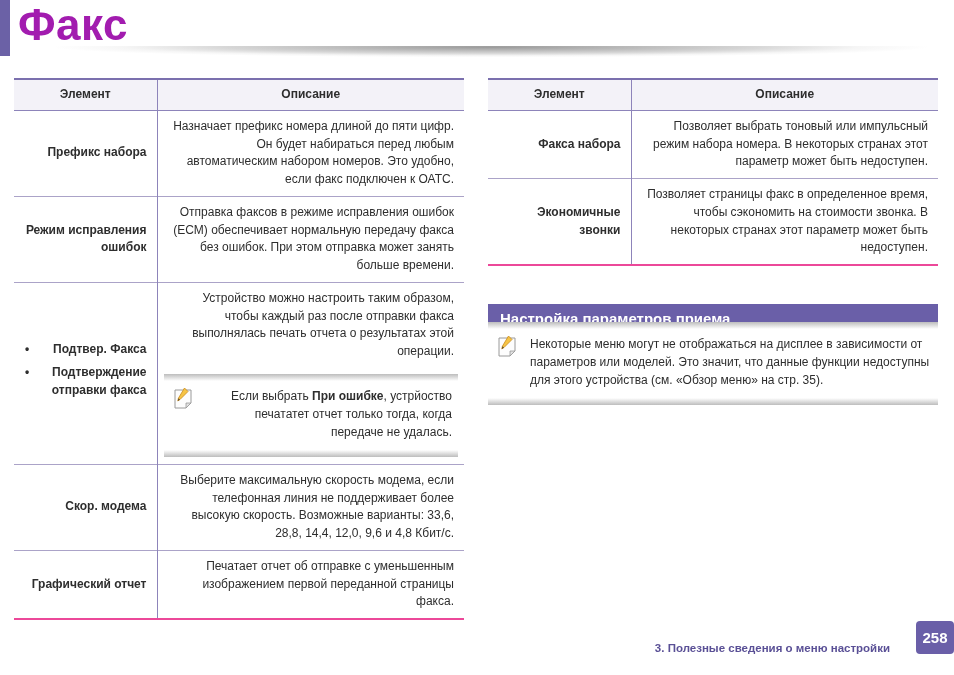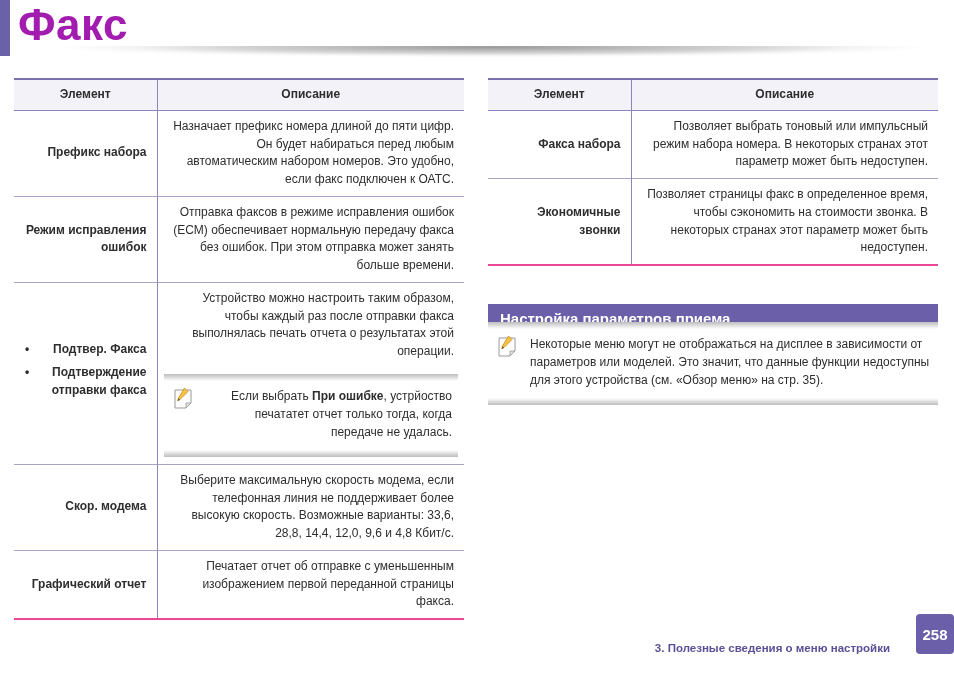--- a/index.html
+++ b/index.html
@@ -104,21 +104,21 @@
 
   
   .footer {
     position:absolute; right:0; bottom:21px;
     display:flex; align-items:flex-end; gap:26px;
   }
   .footer-chapter {
     font-size:11.5px; font-weight:bold; color:#5a5096;
   }
   .page-number-box {
-    width:38px; height:40px; border-radius:4px;
+    width:38px; height:33px; border-radius:4px;
     background:#6a5fa8; color:#ffffff;
     font-size:15px; font-weight:bold;
     display:flex; align-items:center; justify-content:center;
   }
   .bold-inline { font-weight:bold; }
 </style>
 </head>
 <body>
 
 <div class="title-accent"></div>

